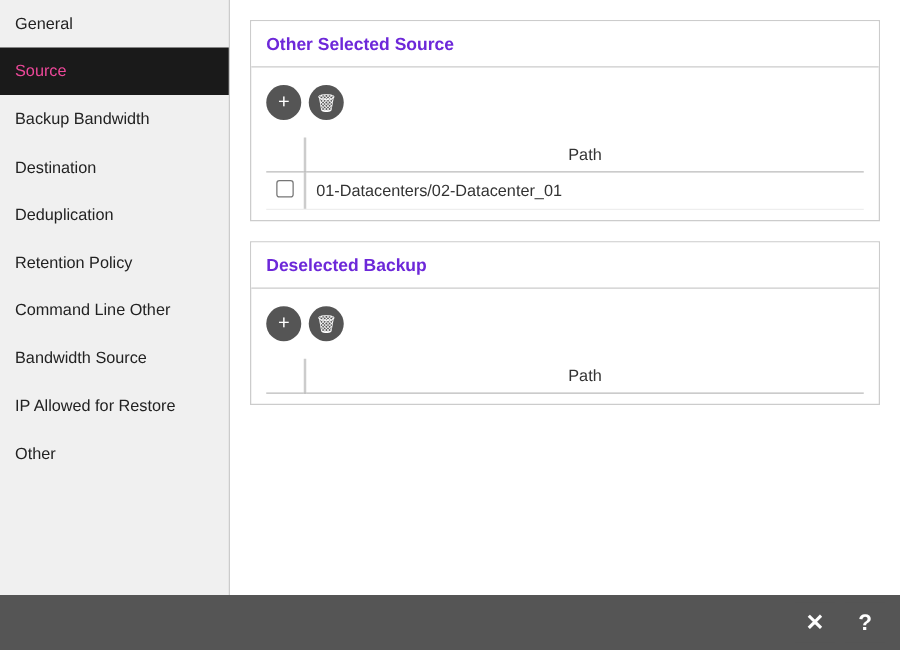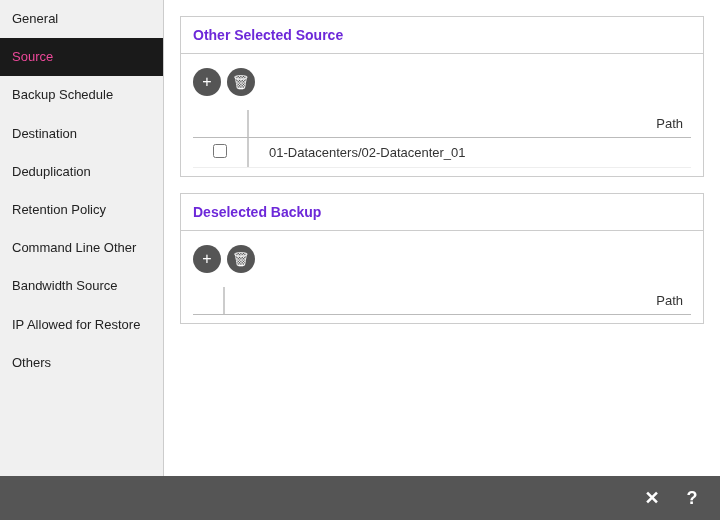--- a/index.html
+++ b/index.html
@@ -12,21 +12,21 @@
       flex-direction: column;
       overflow: hidden;
     }
     .app-container {
       display: flex;
       flex: 1;
       overflow: hidden;
     }
     
     .sidebar {
-      width: 164px;
+      width: 184px;
       background: #f0f0f0;
       border-right: 1px solid #ccc;
       display: flex;
       flex-direction: column;
       flex-shrink: 0;
     }
     .sidebar-item {
       padding: 10px 12px;
       cursor: pointer;
       color: #222;
@@ -77,28 +77,28 @@
       justify-content: center;
       color: #fff;
       font-size: 16px;
       line-height: 1;
     }
     .path-table {
       width: 100%;
       border-collapse: collapse;
     }
     .path-table th {
-      text-align: right;
+      text-align: center;
       padding: 6px 8px;
       border-bottom: 1px solid #ccc;
       font-weight: normal;
       color: #333;
     }
     .path-table td {
-      padding: 6px 20px;
+      padding: 6px 8px;
       border-bottom: 1px solid #eee;
       color: #333;
     }
     .path-table .checkbox-col {
       width: 30px;
     }
     .path-table .divider-col {
       width: 2px;
       background: #ccc;
       padding: 0;
@@ -138,28 +138,28 @@
   </style>
 </head>
 <body>
 
 <div class="app-container">
 
   <div class="sidebar">
 
   <div class="sidebar-item">General</div>
       <div class="sidebar-item active">Source</div>
-      <div class="sidebar-item">Backup Schedule</div>
+      <div class="sidebar-item">Backup Bandwidth</div>
       <div class="sidebar-item">Destination</div>
       <div class="sidebar-item">Deduplication</div>
       <div class="sidebar-item">Retention Policy</div>
       <div class="sidebar-item">Command Line Other</div>
       <div class="sidebar-item">Bandwidth Source</div>
       <div class="sidebar-item">IP Allowed for Restore</div>
-      <div class="sidebar-item">Others</div>
+      <div class="sidebar-item">Other</div>
     </div>
 
   <div class="main-content">
 
     <div class="section">
       <div class="section-title">Other Selected Source</div>
       <div class="section-body">
         <div class="toolbar">
           <button class="icon-btn" title="Add">
             <span>+</span>

